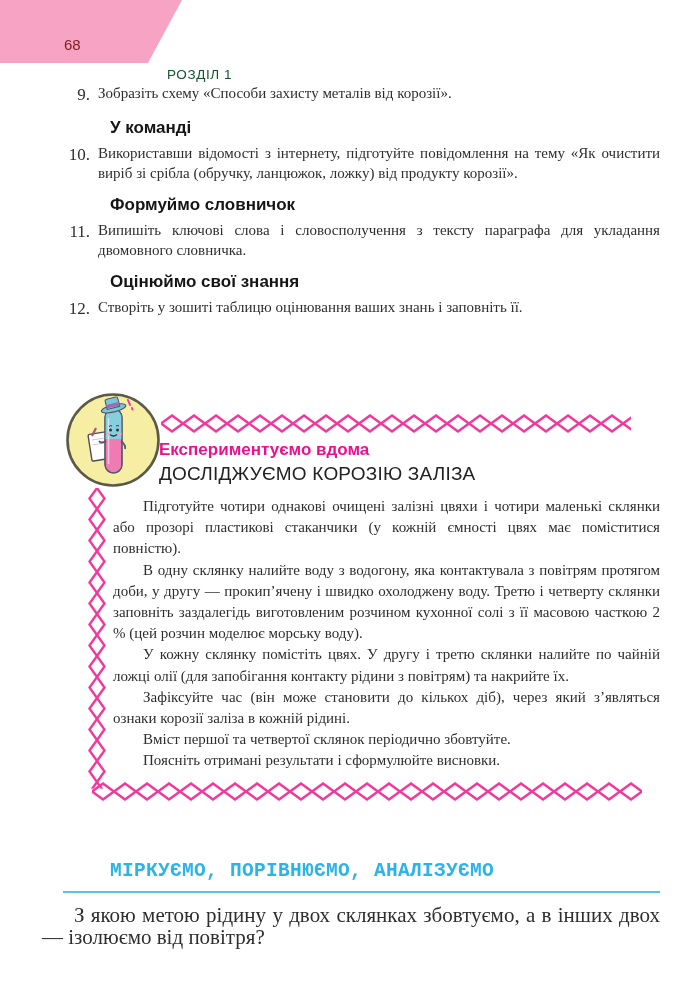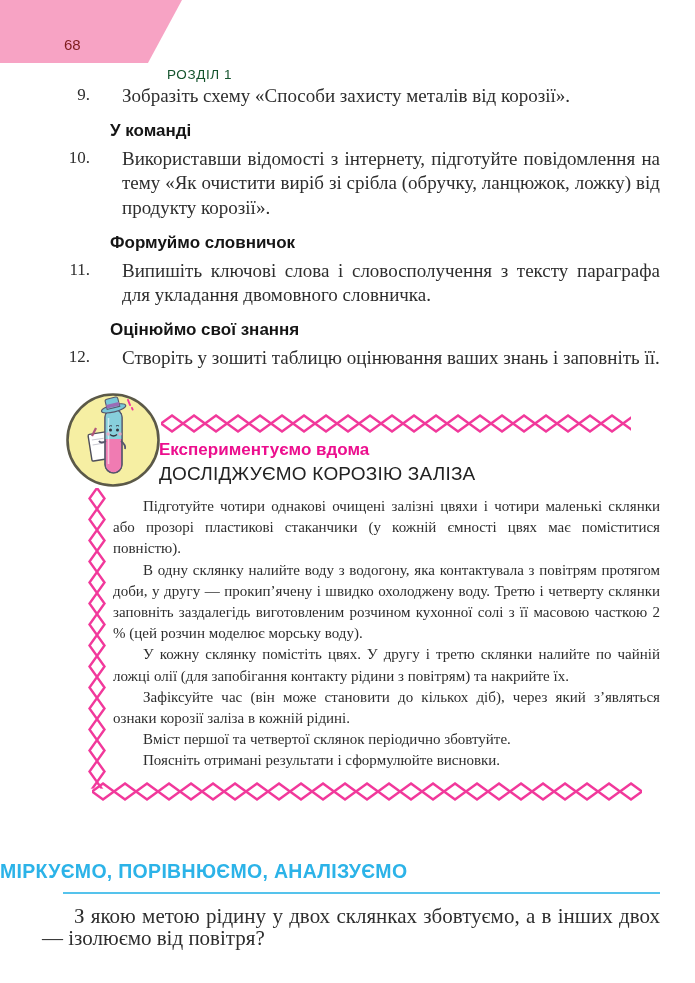--- a/index.html
+++ b/index.html
@@ -43,21 +43,21 @@
     font-family:"Liberation Sans","DejaVu Sans",sans-serif;
     font-weight:bold;font-size:17px;color:var(--heading-dark);
   }
   .task-heading:first-child{margin-top:0;}
   .task-item{display:flex;margin:0 35px 12px 0;}
   .task-num{
     flex:0 0 90px;text-align:right;font-size:17px;line-height:1.3;
     color:var(--text-dark);
   }
   .task-text{
-    flex:1;margin-left:32px;font-size:19px;line-height:1.3;
+    flex:1;margin-left:8px;font-size:15px;line-height:1.3;
     text-align:justify;color:var(--text-dark);
   }
   
   .exp-box{position:absolute;top:388px;left:0;width:695px;}
   .exp-head{position:relative;height:108px;}
   .mascot{position:absolute;left:65px;top:4px;width:96px;height:96px;}
   .chain-top{position:absolute;left:161px;top:24px;width:470px;height:23px;}
   .chain-bottom{display:block;margin:8px 0 0 92px;width:550px;height:23px;}
   .chain-left{position:absolute;left:86px;top:100px;bottom:14px;width:22px;}
   .exp-label{
@@ -71,21 +71,22 @@
     font-size:19px;letter-spacing:.2px;color:#222222;
   }
   .exp-body{margin-left:113px;width:547px;}
   .exp-body p{
     font-size:15px;line-height:21.2px;text-align:justify;
     text-indent:30px;color:var(--text-dark);
   }
   
   .reflection{position:absolute;top:860px;left:0;width:695px;}
   .reflection-heading{
-    font-family:Liberation Sans, sans-serif;
+    margin-left:110px;
+    font-family:Liberation Mono, monospace;
     font-weight:bold;font-size:19.5px;letter-spacing:.3px;
     color:var(--accent-cyan);
   }
   .reflection-rule{height:2px;background:var(--rule-cyan);margin:9px 35px 0 63px;}
   .reflection-question{
     margin:11px 35px 0 42px;font-size:21px;line-height:22px;
     text-align:justify;text-indent:32px;color:var(--text-dark);
   }
 </style>
 </head>

